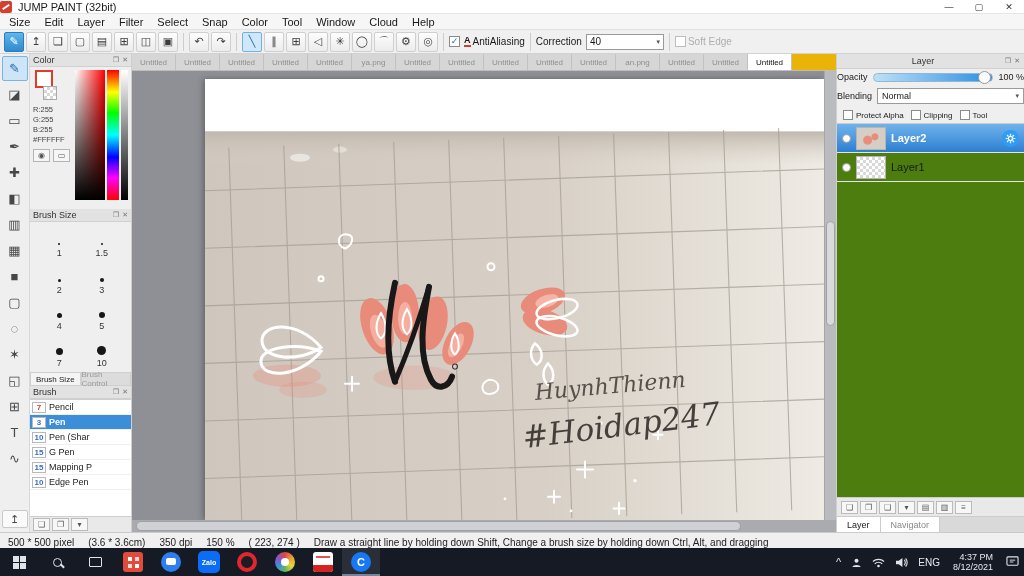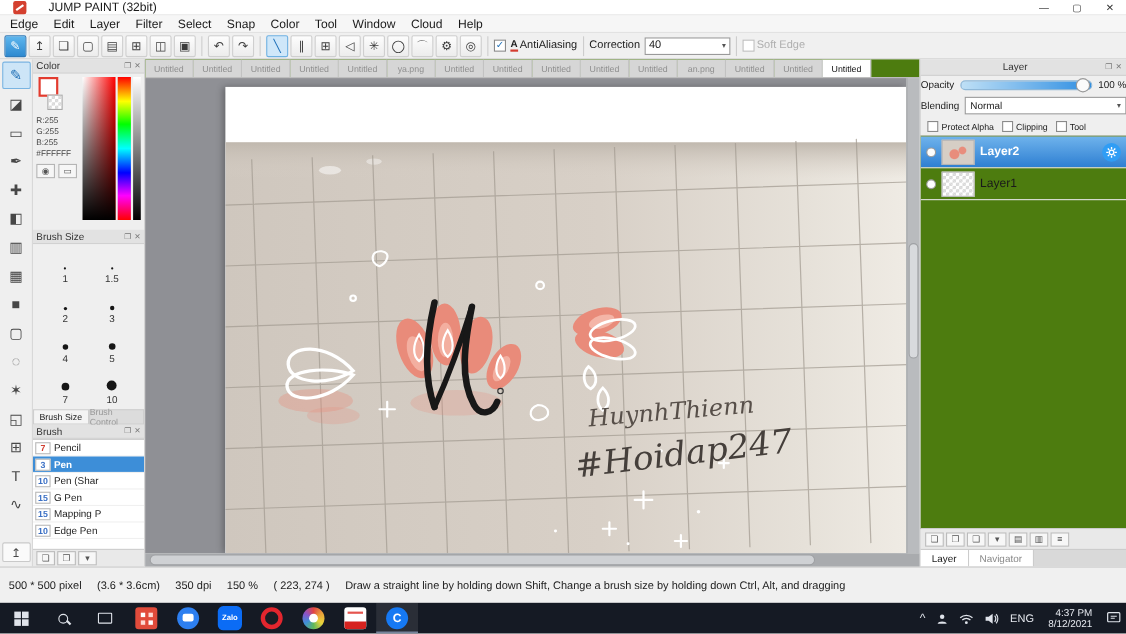--- a/index.html
+++ b/index.html
@@ -1,21 +1,21 @@
 <!DOCTYPE html>
 <html><head>
 <meta charset="utf-8">
 <style>
 *{margin:0;padding:0;box-sizing:border-box}
 html,body{width:1024px;height:576px;overflow:hidden}
 body{font-family:"Liberation Sans",sans-serif;background:#efefef;color:#1a1a1a}
 .app{width:1024px;height:576px;display:flex;flex-direction:column;position:relative}
 
 
-.titlebar{height:14px;background:#fff;display:flex;align-items:center;gap:20px;padding-left:12px;border-bottom:1px solid #e6e6e6;font-size:11px}
+.titlebar{height:14px;background:#fff;display:flex;align-items:center;gap:6px;padding-left:0;border-bottom:1px solid #e6e6e6;font-size:11px}
 .appicon{width:12px;height:12px;background:#d4402f;border-radius:2px;position:relative;flex:none}
 .appicon::after{content:"";position:absolute;left:2px;top:5px;width:8px;height:2px;background:#fff;transform:rotate(-35deg)}
 .wbtns{margin-left:auto;display:flex}
 .wbtn{width:30px;height:18px;display:flex;align-items:center;justify-content:center;font-size:9px;color:#333}
 
 
 .menubar{height:16px;background:#f6f6f6;display:flex;align-items:center;font-size:11px;border-bottom:1px solid #e2e2e2;padding-left:2px}
 .menubar>span{padding:0 7px}
 
 
@@ -69,21 +69,21 @@
 .blist{flex:1;background:#fff;border-top:1px solid #cfcfcf;overflow:hidden}
 .brow{height:15px;display:flex;align-items:center;gap:3px;padding:0 2px;border-bottom:1px solid #f0f0f0;color:#222;font-size:9px}
 .brow.sel{background:#3d8ed8;color:#fff;font-weight:bold}
 .bnum{min-width:14px;height:11px;border:1px solid #b8b8b8;background:#fff;font-size:8px;display:flex;align-items:center;justify-content:center;font-weight:bold}
 .bnum.red{color:#d24033}.bnum.blue{color:#3a6fc4}
 .pbot{height:16px;display:flex;align-items:center;gap:2px;padding:0 3px;background:#e9e9e9;border-top:1px solid #cfcfcf;flex:none}
 .pbtn{width:17px;height:13px;border:1px solid #bbb;background:#f7f7f7;font-size:8px;display:flex;align-items:center;justify-content:center;color:#555}
 
 
 .center{flex:1;display:flex;flex-direction:column;min-width:0}
-.doctabs{height:17px;background:#4d7c0f;display:flex;border-bottom:1px solid #bdbdbd;overflow:hidden;flex:none}
+.doctabs{height:17px;background:#eab308;display:flex;border-bottom:1px solid #bdbdbd;overflow:hidden;flex:none}
 .dtab{width:44px;flex:none;display:flex;align-items:center;justify-content:center;font-size:8px;color:#8f8f8f;border-right:1px solid #c2c2c2;background:#d6d6d6;white-space:nowrap;overflow:hidden}
 .dtab.active{background:#fff;color:#111}
 .canvasrow{flex:1;display:flex;min-height:0}
 .canvas-wrap{flex:1;background:#8f9095;position:relative;min-width:0}
 .canvas{position:absolute;left:73px;top:8px;right:0;bottom:0;background:#fff;box-shadow:-2px 0 6px rgba(0,0,0,.3)}
 .canvas svg{width:100%;height:100%;display:block}
 .vscroll{width:12px;background:#b9bbbe;border-left:1px solid #a5a7aa;position:relative;flex:none}
 .vhandle{position:absolute;left:1px;right:1px;top:150px;height:105px;background:#d8dadd;border:1px solid #9fa1a4;border-radius:5px}
 .hscroll{height:12px;background:#a9abae;position:relative;flex:none}
 .hhandle{position:absolute;top:1px;bottom:1px;left:4px;width:86%;background:#cfd1d4;border:1px solid #9fa1a4;border-radius:5px}
@@ -107,21 +107,21 @@
 .lthumb{width:30px;height:23px;border:1px solid #b5b5b5;flex:none}
 .lthumb.art{background:radial-gradient(circle at 38% 58%,#e88d7c 0 4px,transparent 5px),radial-gradient(circle at 64% 42%,#e88d7c 0 3px,transparent 4px),#d6cec5}
 .lname{flex:1;font-size:11px}
 .gearbtn{width:17px;height:17px;border-radius:50%;background:#2f9df5;display:flex;align-items:center;justify-content:center;flex:none}
 .lbot{height:18px;display:flex;align-items:center;gap:2px;padding:0 4px;background:#e9e9e9;flex:none}
 .ltabs{height:16px;display:flex;border-top:1px solid #ccc;background:#d9d9d9;flex:none}
 .ltab{padding:0 10px;display:flex;align-items:center;background:#fff;border-right:1px solid #ccc}
 .ltab.off{background:#ffffff;color:#888}
 
 
-.statusbar{height:33px;background:#f0f0f0;border-top:1px solid #cacaca;display:flex;align-items:center;gap:14px;font-size:10px;color:#222;padding:0 8px;white-space:nowrap;overflow:hidden;flex:none}
+.statusbar{height:16px;background:#f0f0f0;border-top:1px solid #cacaca;display:flex;align-items:flex-end;gap:14px;font-size:10px;color:#222;padding:0 8px;white-space:nowrap;overflow:hidden;flex:none}
 
 
 .taskbar{height:28px;background:#151a24;display:flex;align-items:center;color:#e7eaf0;flex:none}
 .tslot{width:38px;height:28px;display:flex;align-items:center;justify-content:center;flex:none}
 .tslot.active{background:rgba(255,255,255,.09);box-shadow:inset 0 -2px 0 #76849c}
 .winlogo{width:13px;height:13px;display:grid;grid-template-columns:6px 6px;grid-template-rows:6px 6px;gap:1px}
 .winlogo i{background:#dfe3ea}
 .mag{width:9px;height:9px;border:1.6px solid #dfe3ea;border-radius:50%;position:relative}
 .mag::after{content:"";position:absolute;width:5px;height:1.6px;background:#dfe3ea;transform:rotate(45deg);right:-4px;bottom:-1px}
 .tview{width:13px;height:10px;border:1.4px solid #dfe3ea;border-radius:1px}
@@ -151,21 +151,21 @@
     <div class="appicon"></div>
     <span>JUMP PAINT (32bit)</span>
     <div class="wbtns">
       <div class="wbtn">—</div>
       <div class="wbtn">▢</div>
       <div class="wbtn">✕</div>
     </div>
   </div>
 
   <div class="menubar">
-    <span>Edge</span>
+    <span>Size</span>
     <span>Edit</span>
     <span>Layer</span>
     <span>Filter</span>
     <span>Select</span>
     <span>Snap</span>
     <span>Color</span>
     <span>Tool</span>
     <span>Window</span>
     <span>Cloud</span>
     <span>Help</span>

